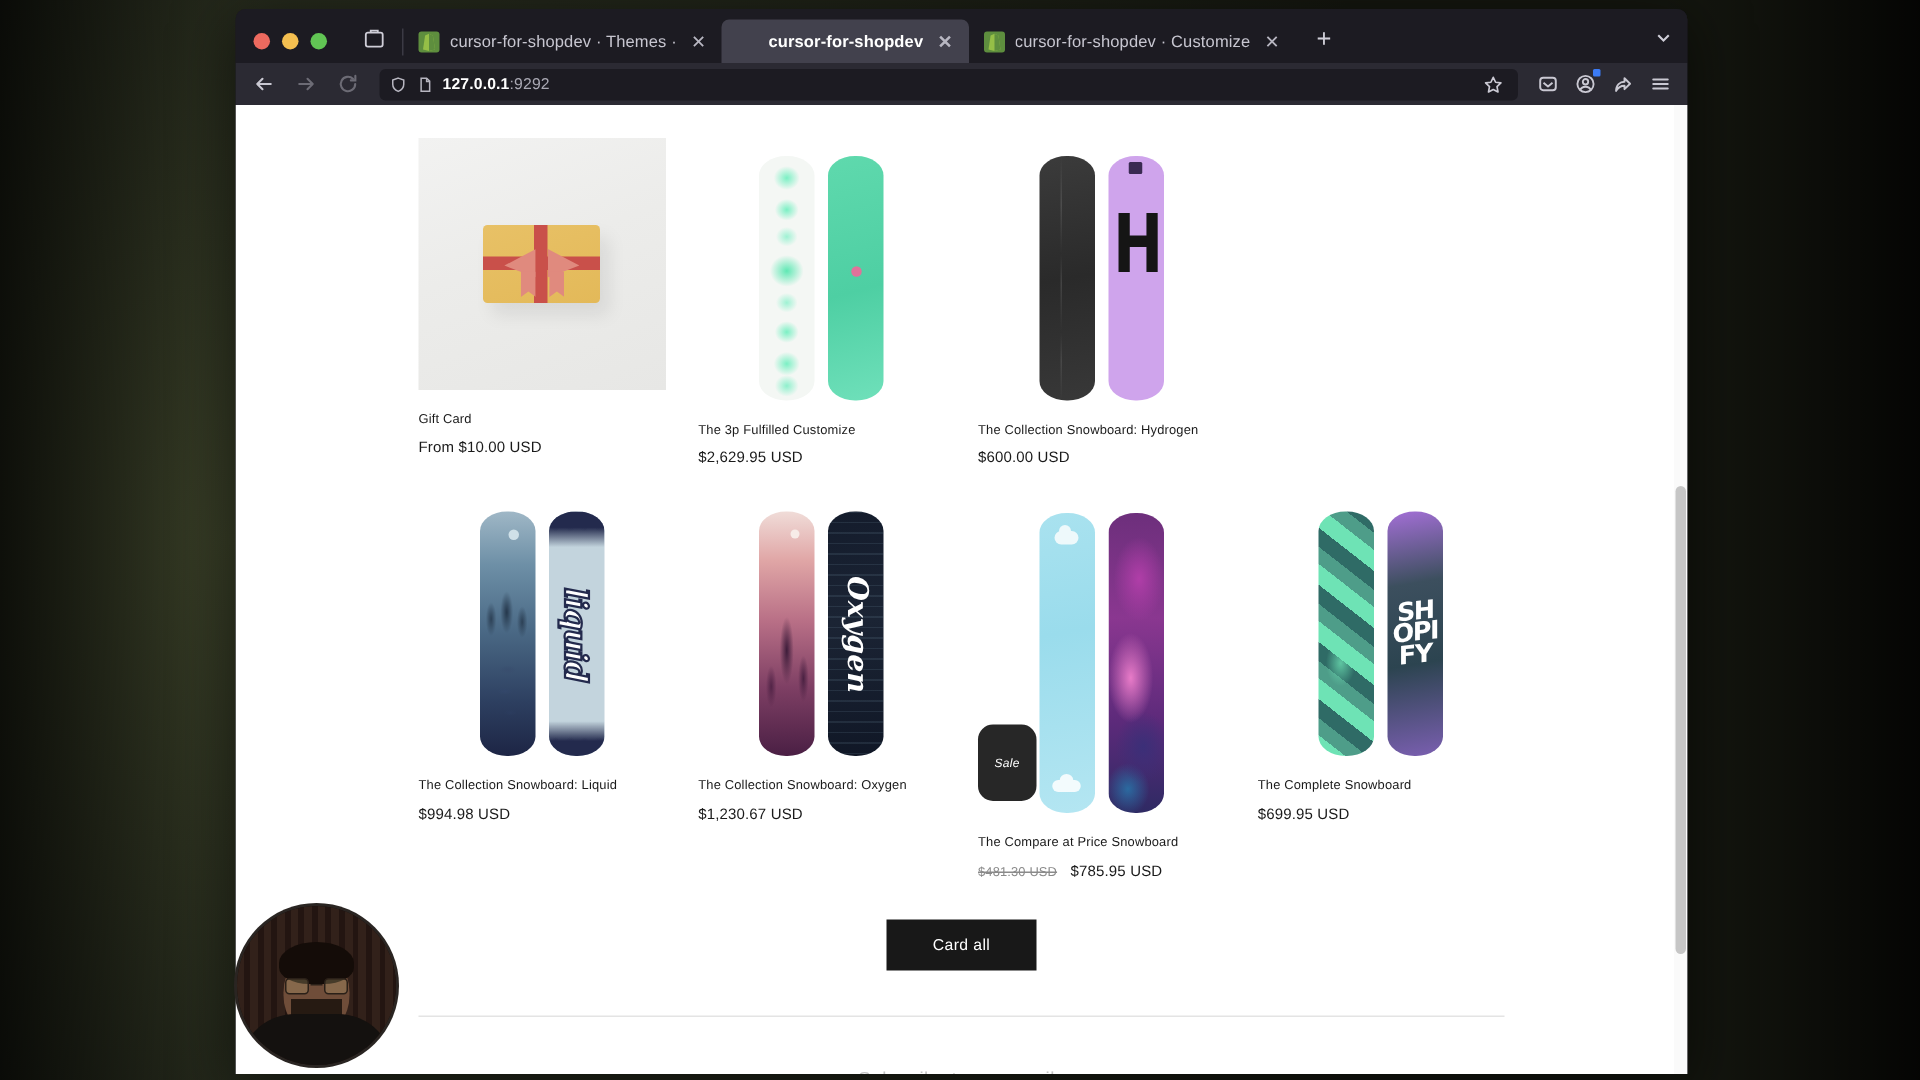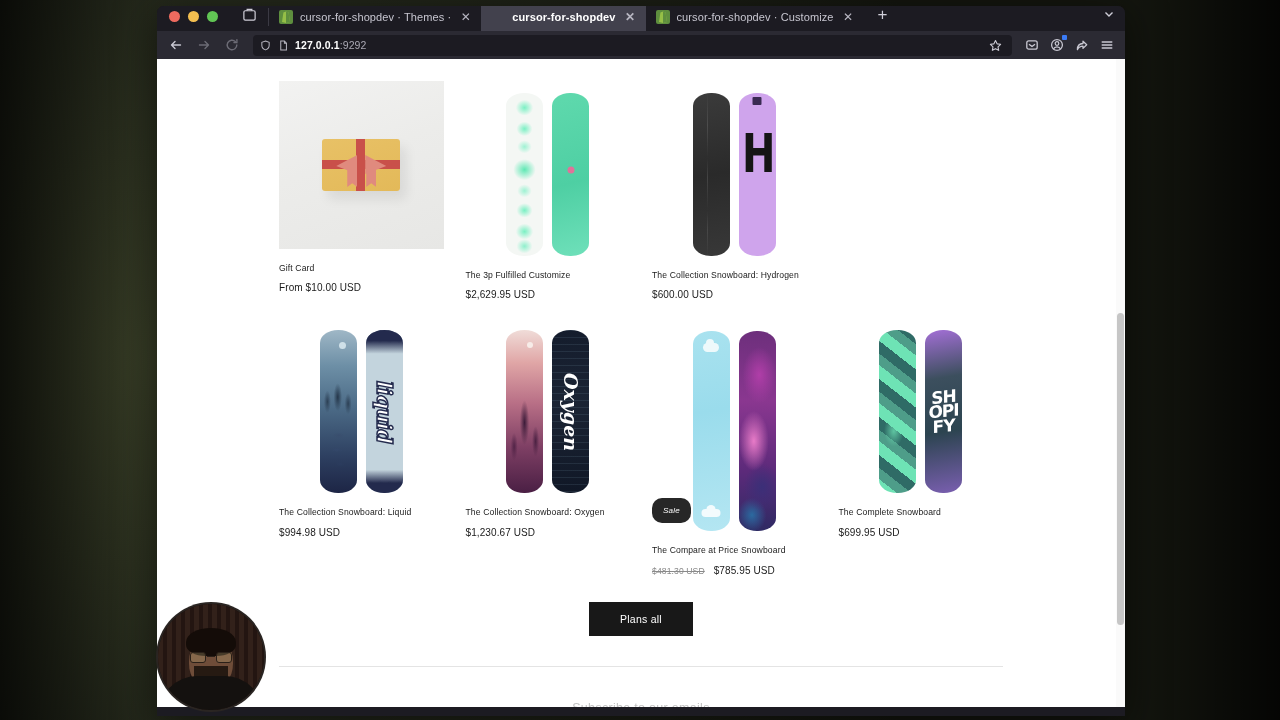--- a/index.html
+++ b/index.html
@@ -35,21 +35,21 @@
     left: 157px; top: 6px;
     width: 968px; height: 710px;
     background: #1c1b22;
     border-radius: 7px 7px 0 0;
     overflow: hidden;
     box-shadow: 0 8px 40px rgba(0,0,0,.55);
   }
 
   
   .tabstrip {
-    height: 25px;
+    height: 36px;
     display: flex;
     align-items: flex-end;
     padding: 0 4px 0 8px;
     background: #1c1b22;
     position: relative;
   }
   .traffic {
     display: flex; align-items: center; gap: 8px;
     padding: 0 10px 9px 4px;
   }
@@ -228,21 +228,21 @@
     text-decoration: line-through;
     color: #8a8a8a;
     font-size: 8.6px;
   }
   .sale-badge {
     position: absolute;
     left: 0; bottom: 8px;
     background: #272727;
     color: #fff;
     font-size: 8px;
-    padding: 8px 11px;
+    padding: 21px 11px;
     border-radius: 10px;
     letter-spacing: .2px;
     font-style: italic;
   }
 
   
   .row2 { padding-top: 18px; }
 
   .viewall-wrap {
     display: flex; justify-content: center;
@@ -793,21 +793,21 @@
             </div>
           </div>
           <div class="card-title">The Complete Snowboard</div>
           <div class="card-price">
             <span>$699.95 USD</span>
           </div>
         </div>
       </div>
 
       <div class="viewall-wrap">
-        <button class="viewall">Plans all</button>
+        <button class="viewall">Card all</button>
       </div>
 
       <div class="footer-sep"></div>
 
       <div class="footer">
         <div class="footer-title">Subscribe to our emails</div>
 
       </div>
     </div>
 

